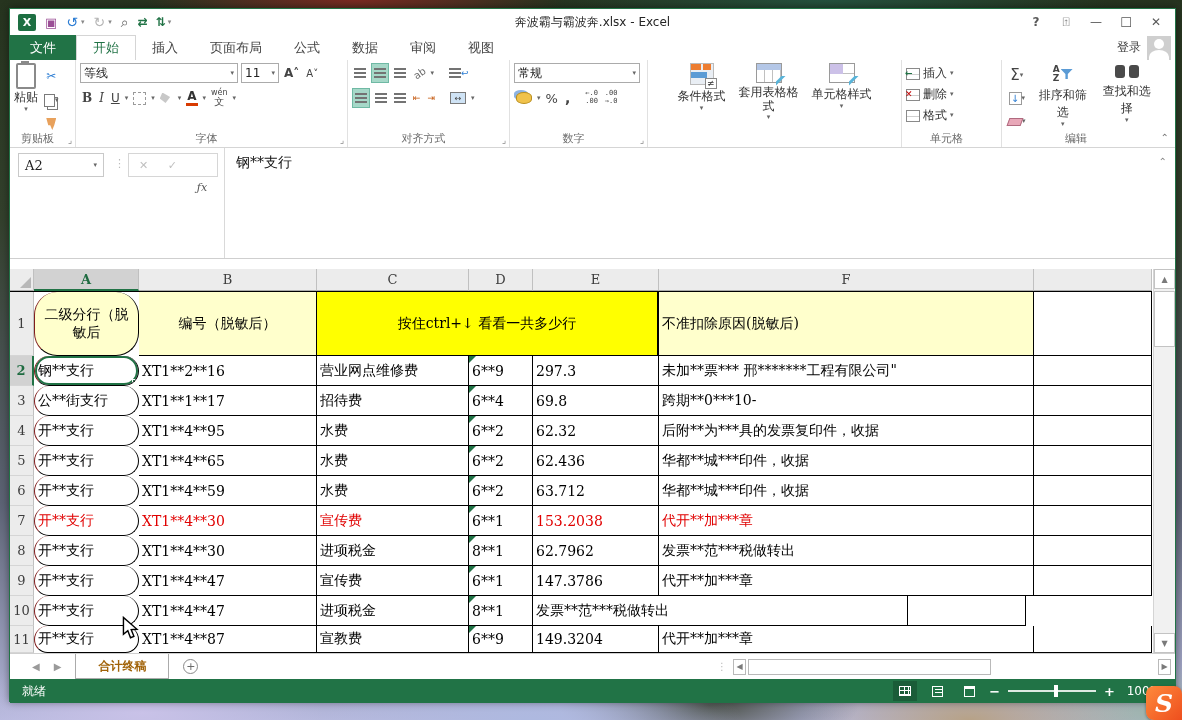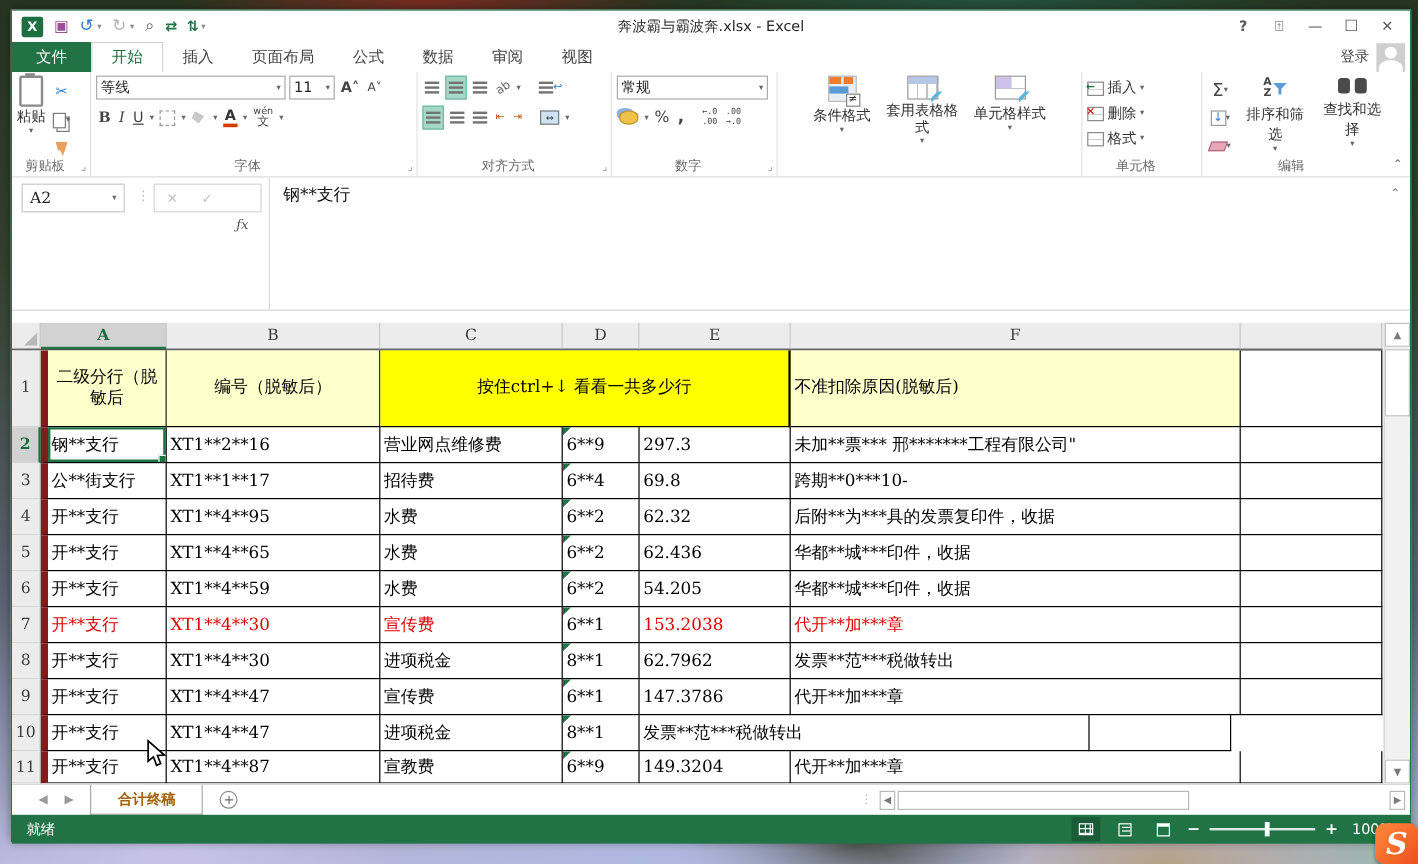--- a/index.html
+++ b/index.html
@@ -112,21 +112,21 @@
   .corner { width:24px; background:#ececec; border-right:1px solid #c0c0c0; border-bottom:1px solid #ababab; position:relative; }
   .corner::after { content:""; position:absolute; right:2px; bottom:2px; border-left:11px solid transparent; border-bottom:11px solid #b8b8b8; }
   .ch { background:#ececec; border-right:1px solid #c0c0c0; border-bottom:1px solid #ababab; display:flex; align-items:center; justify-content:center; font-family:"DejaVu Serif", serif; font-size:13px; color:#3d3d3d; }
   .ch.selcol { background:#d2d2d2; color:#1e6b40; border-bottom:2px solid #217346; font-weight:bold; }
   .wA{width:105px}.wB{width:178px}.wC{width:152px}.wD{width:64px}.wE{width:126px}.wF{width:375px}.wG{width:118px}.wCDE{width:342px}
   .trow { display:flex; height:30px; }
   .hrow { height:65px; border-top:1px solid #000; }
   .rh { width:24px; background:#ececec; border-right:1px solid #c0c0c0; border-bottom:1px solid #d5d5d5; display:flex; align-items:center; justify-content:center; font-family:"DejaVu Serif", serif; font-size:13px; color:#3d3d3d; flex:none; }
   .rh.selrow { background:#d2d2d2; color:#1e6b40; border-right:2px solid #217346; font-weight:bold; }
   .td { border-right:1px solid #000; border-bottom:1px solid #000; font-family:"DejaVu Serif", serif; font-size:14px; color:#000; display:flex; align-items:center; padding:0 3px; overflow:hidden; white-space:nowrap; flex:none; position:relative; }
-  .td.first { border-left:6px solid #7f1d1d; }
+  .td.first { border-left:1px solid #7f1d1d;border-radius:23px; }
   .hd { background:#ffffcc; white-space:normal; line-height:1.25; font-size:14px; }
   .hd.center { justify-content:center; text-align:center; }
   .ylw { background:#ffff00; justify-content:center; border-right:2px solid #000; }
   .red .td { color:#e00000; }
   .red .td.keepblack { color:#000; }
   .tri::before { content:""; position:absolute; left:0; top:0; border-top:7px solid #217346; border-right:7px solid transparent; }
   .selcell { box-shadow:inset 0 0 0 2px #217346; z-index:2; }
   .selcell::after { content:""; position:absolute; right:-1px; bottom:-1px; width:5px; height:5px; background:#217346; border:1px solid #fff; }
   .lastrow .td, .lastrow .rh { height:27px; }
   .cursor { position:absolute; left:112px; top:357px; z-index:9; }
@@ -490,21 +490,21 @@
         <div class="td wF">华都**城***印件，收据</div>
         <div class="td wG"></div>
       </div>
 
       <div class="trow">
         <div class="rh">6</div>
         <div class="td first wA">开**支行</div>
         <div class="td wB">XT1**4**59</div>
         <div class="td wC">水费</div>
         <div class="td wD tri">6**2</div>
-        <div class="td wE">54.205</div>
+        <div class="td wE">63.712</div>
         <div class="td wF">华都**城***印件，收据</div>
         <div class="td wG"></div>
       </div>
 
       <div class="trow red">
         <div class="rh">7</div>
         <div class="td first wA">开**支行</div>
         <div class="td wB">XT1**4**30</div>
         <div class="td wC">宣传费</div>
         <div class="td wD tri keepblack">6**1</div>

